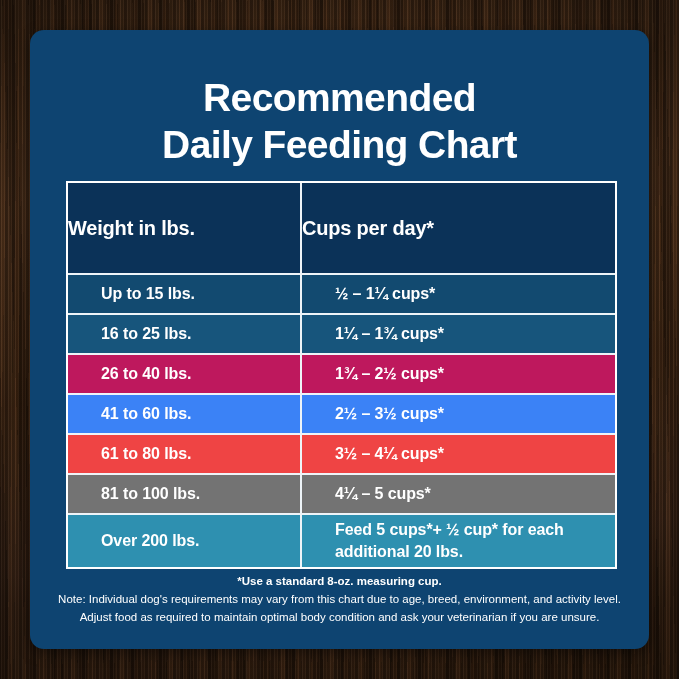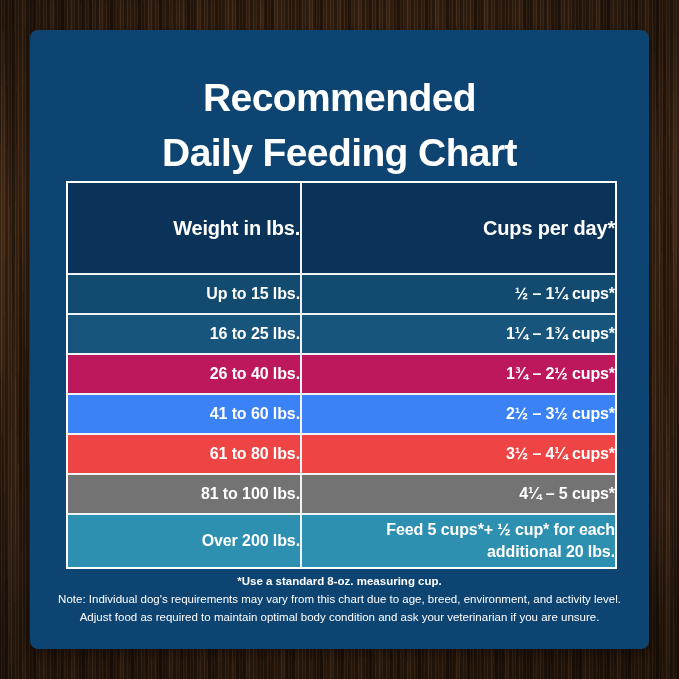--- a/index.html
+++ b/index.html
@@ -39,54 +39,54 @@
       radial-gradient(ellipse 72% 58% at 50% 46%, rgba(0,0,0,0) 0%, rgba(0,0,0,0.18) 70%, rgba(0,0,0,0.40) 100%);
     pointer-events:none;
   }
 
   
   #feeding-card {
     position:absolute;
     left:30px; top:30px;
     width:619px; height:619px;
     background:#0e4471;
-    border-radius:8px;
+    border-radius:14px;
     box-shadow:0 4px 14px rgba(0,0,0,0.45);
     overflow:hidden;
     z-index:2;
   }
 
   
   #chart-title {
     margin-top:46px;
     text-align:center;
     color:#ffffff;
     font-weight:bold;
     font-size:39px;
     line-height:1.12;
     letter-spacing:-0.6px;
     padding:0 24px;
   }
   #chart-title .title-line { display:block; white-space:nowrap; }
-  #chart-title .title-line-2 { margin-top:11px; }
+  #chart-title .title-line-2 { margin-top:3px; }
 
   
   #feeding-table {
     position:absolute;
     left:36px; top:151px;
     width:547px;
     border-collapse:separate;
     border-spacing:0;
     background:#ffffff;
     border:2px solid #ffffff;
     table-layout:fixed;
   }
   #feeding-table td, #feeding-table th {
     border:0;
-    text-align:right;
+    text-align:left;
     vertical-align:middle;
     color:#ffffff;
     border-bottom:2px solid #eef4f8;
     border-right:2px solid #eef4f8;
   }
   #feeding-table tr td:last-child,
   #feeding-table tr th:last-child { border-right:0; }
   #feeding-table tr:last-child td { border-bottom:0; }
 
   .col-weight { width:234px; }

